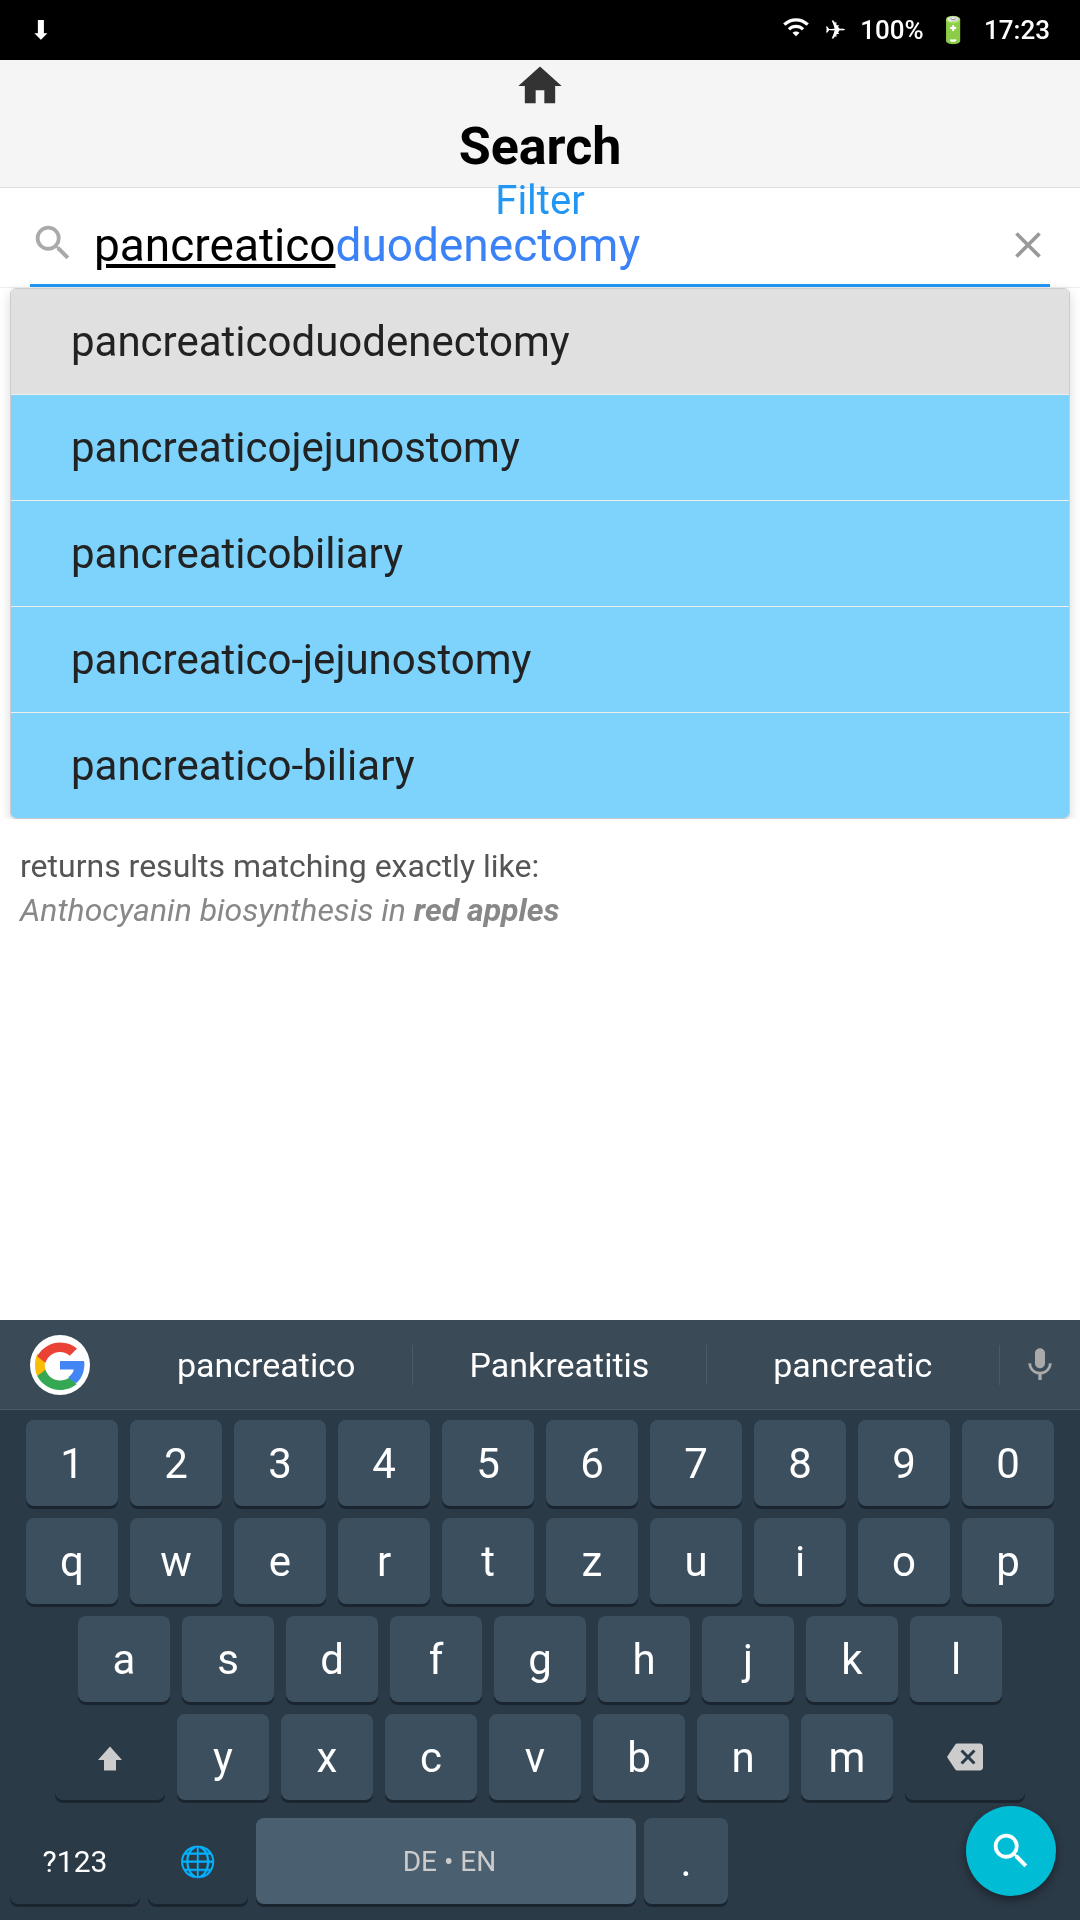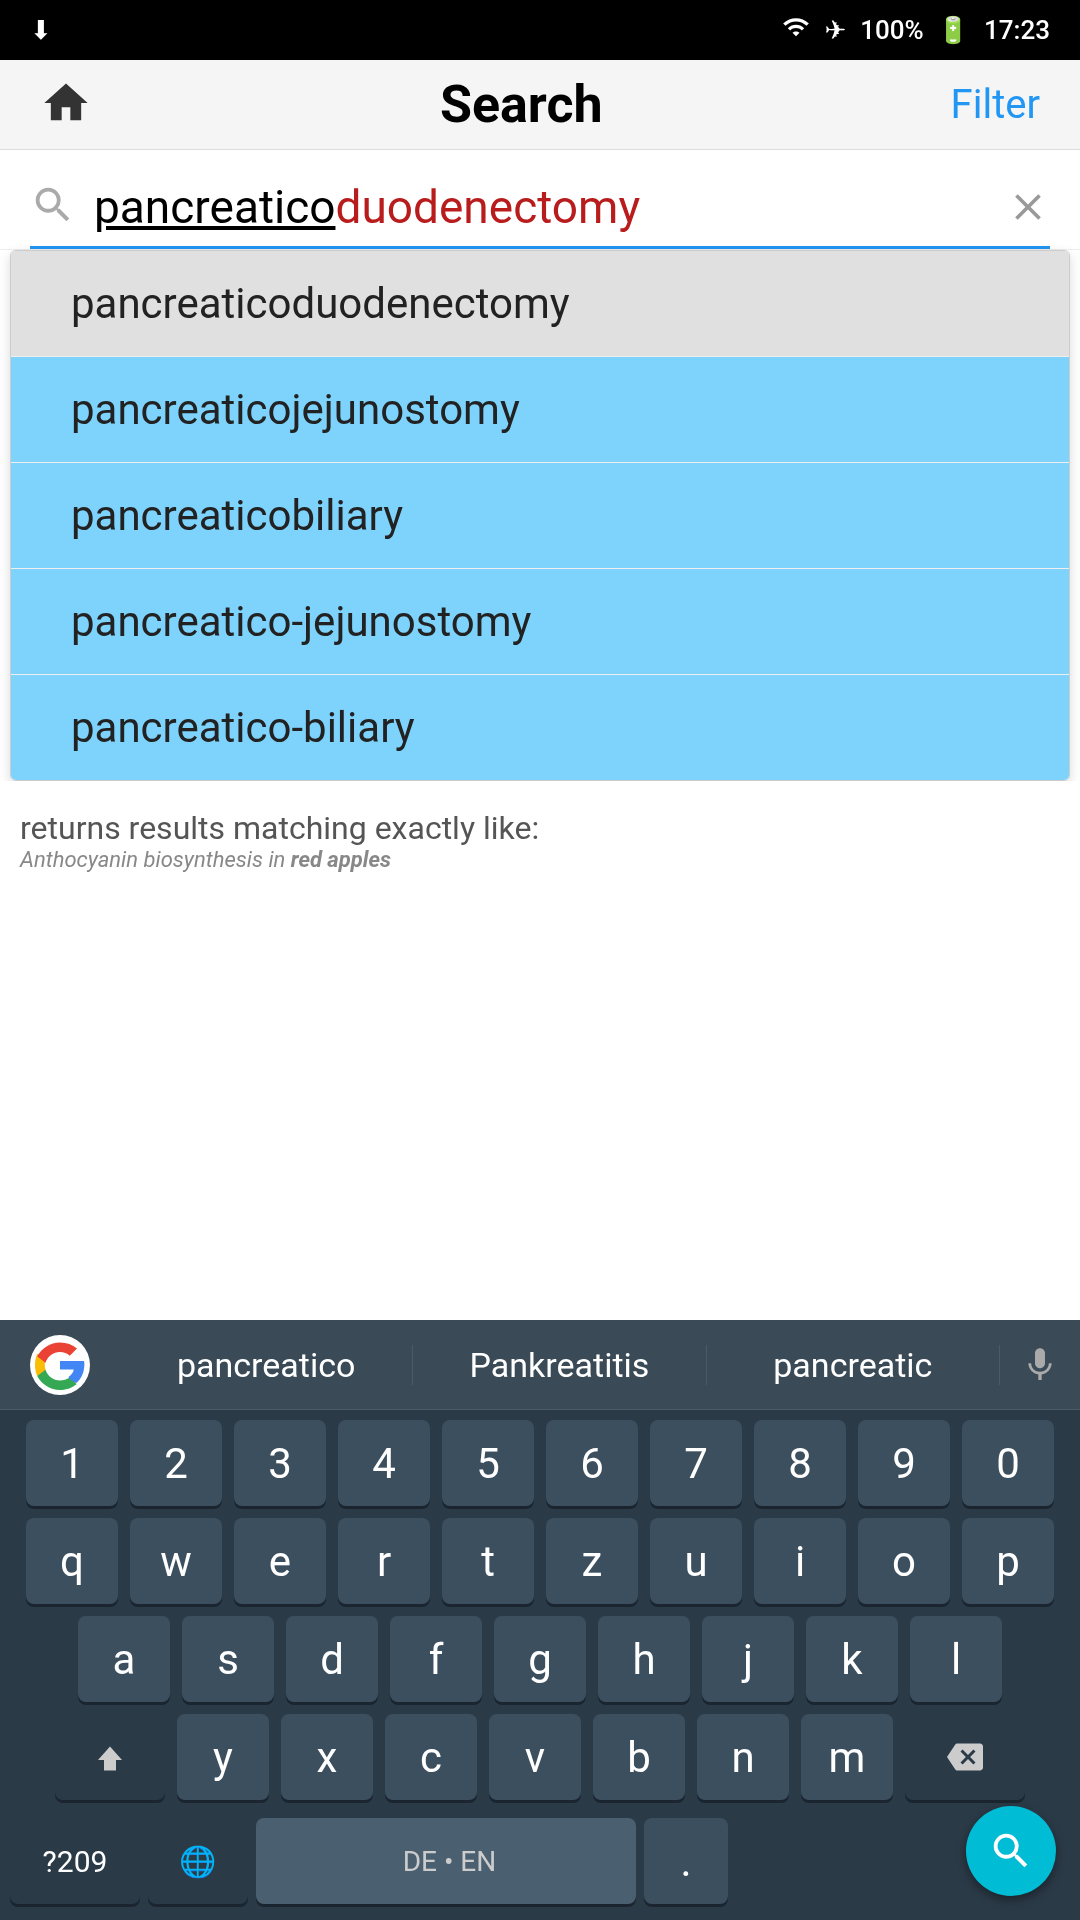--- a/index.html
+++ b/index.html
@@ -22,26 +22,27 @@
       justify-content: space-between;
       padding: 0 30px;
       font-size: 26px;
     }
     .status-bar-left { display: flex; align-items: center; gap: 10px; }
     .status-bar-right { display: flex; align-items: center; gap: 14px; font-weight: 500; }
 
     
     .header {
       background: #f5f5f5;
-      height: 90px;
+      height: 128px;
       display: flex;
       align-items: center;
       justify-content: space-between;
       padding: 0 40px;
       border-bottom: 1px solid #ddd;
+      flex-direction: column;
     }
     .header-title {
       font-size: 52px;
       font-weight: bold;
       color: #000;
     }
     .header-filter {
       font-size: 40px;
       color: #2196F3;
       font-weight: 400;
@@ -61,21 +62,21 @@
       gap: 18px;
     }
     .search-icon-wrap svg { width: 46px; height: 46px; fill: #aaa; }
     .search-input-display {
       flex: 1;
       font-size: 46px;
       color: #333;
       letter-spacing: 0;
     }
     .search-typed { color: #000; text-decoration: underline; text-decoration-color: #000; }
-    .search-ghost { color: #b91c1c; }
+    .search-ghost { color: #3b82f6; }
     .clear-icon { display: flex; align-items: center; }
     .clear-icon svg { width: 44px; height: 44px; fill: #999; }
 
     
     .autocomplete-dropdown {
       background: #fff;
       border: 1px solid #ccc;
       border-radius: 6px;
       margin: 0 10px;
       box-shadow: 0 4px 12px rgba(0,0,0,0.15);
@@ -95,23 +96,24 @@
     
     .info-section {
       padding: 28px 40px 20px 20px;
       background: #fff;
     }
     .info-text {
       font-size: 32px;
       color: #555;
     }
     .info-example {
-      font-size: 22px;
+      font-size: 32px;
       color: #888;
       font-style: italic;
+      margin-top: 6px;
     }
     .info-example strong { font-weight: bold; font-style: italic; color: #888; }
 
     
     .keyboard {
       background: #2b3a47;
       position: fixed;
       bottom: 0;
       left: 0;
       width: 1080px;
@@ -343,21 +345,21 @@
       <div class="key">m</div>
       <div class="key special backspace">
         <svg width="36" height="36" viewBox="0 0 24 24" fill="#ccc">
             <path d="M22 3H7c-.69 0-1.23.35-1.59.88L0 12l5.41 8.11c.36.53.9.89 1.59.89h15c1.1 0 2-.9 2-2V5c0-1.1-.9-2-2-2zm-3 12.59L17.59 17 14 13.41 10.41 17 9 15.59 12.59 12 9 8.41 10.41 7 14 10.59 17.59 7 19 8.41 15.41 12 19 15.59z"></path>
           </svg>
       </div>
     </div>
   </div>
 
   <div class="keyboard-bottom">
-    <div class="key special key-num">?209</div>
+    <div class="key special key-num">?123</div>
     <div class="key special key-globe">🌐</div>
     <div class="key space-key key-bottom-space">DE • EN</div>
     <div class="key key-period">.</div>
   </div>
 </div>
 
 <div class="key-search-action">
   <svg viewBox="0 0 24 24">
       <path d="M15.5 14h-.79l-.28-.27A6.471 6.471 0 0 0 16 9.5 6.5 6.5 0 1 0 9.5 16c1.61 0 3.09-.59 4.23-1.57l.27.28v.79l5 4.99L20.49 19l-4.99-5zm-6 0C7.01 14 5 11.99 5 9.5S7.01 5 9.5 5 14 7.01 14 9.5 11.99 14 9.5 14z"></path>
     </svg>

